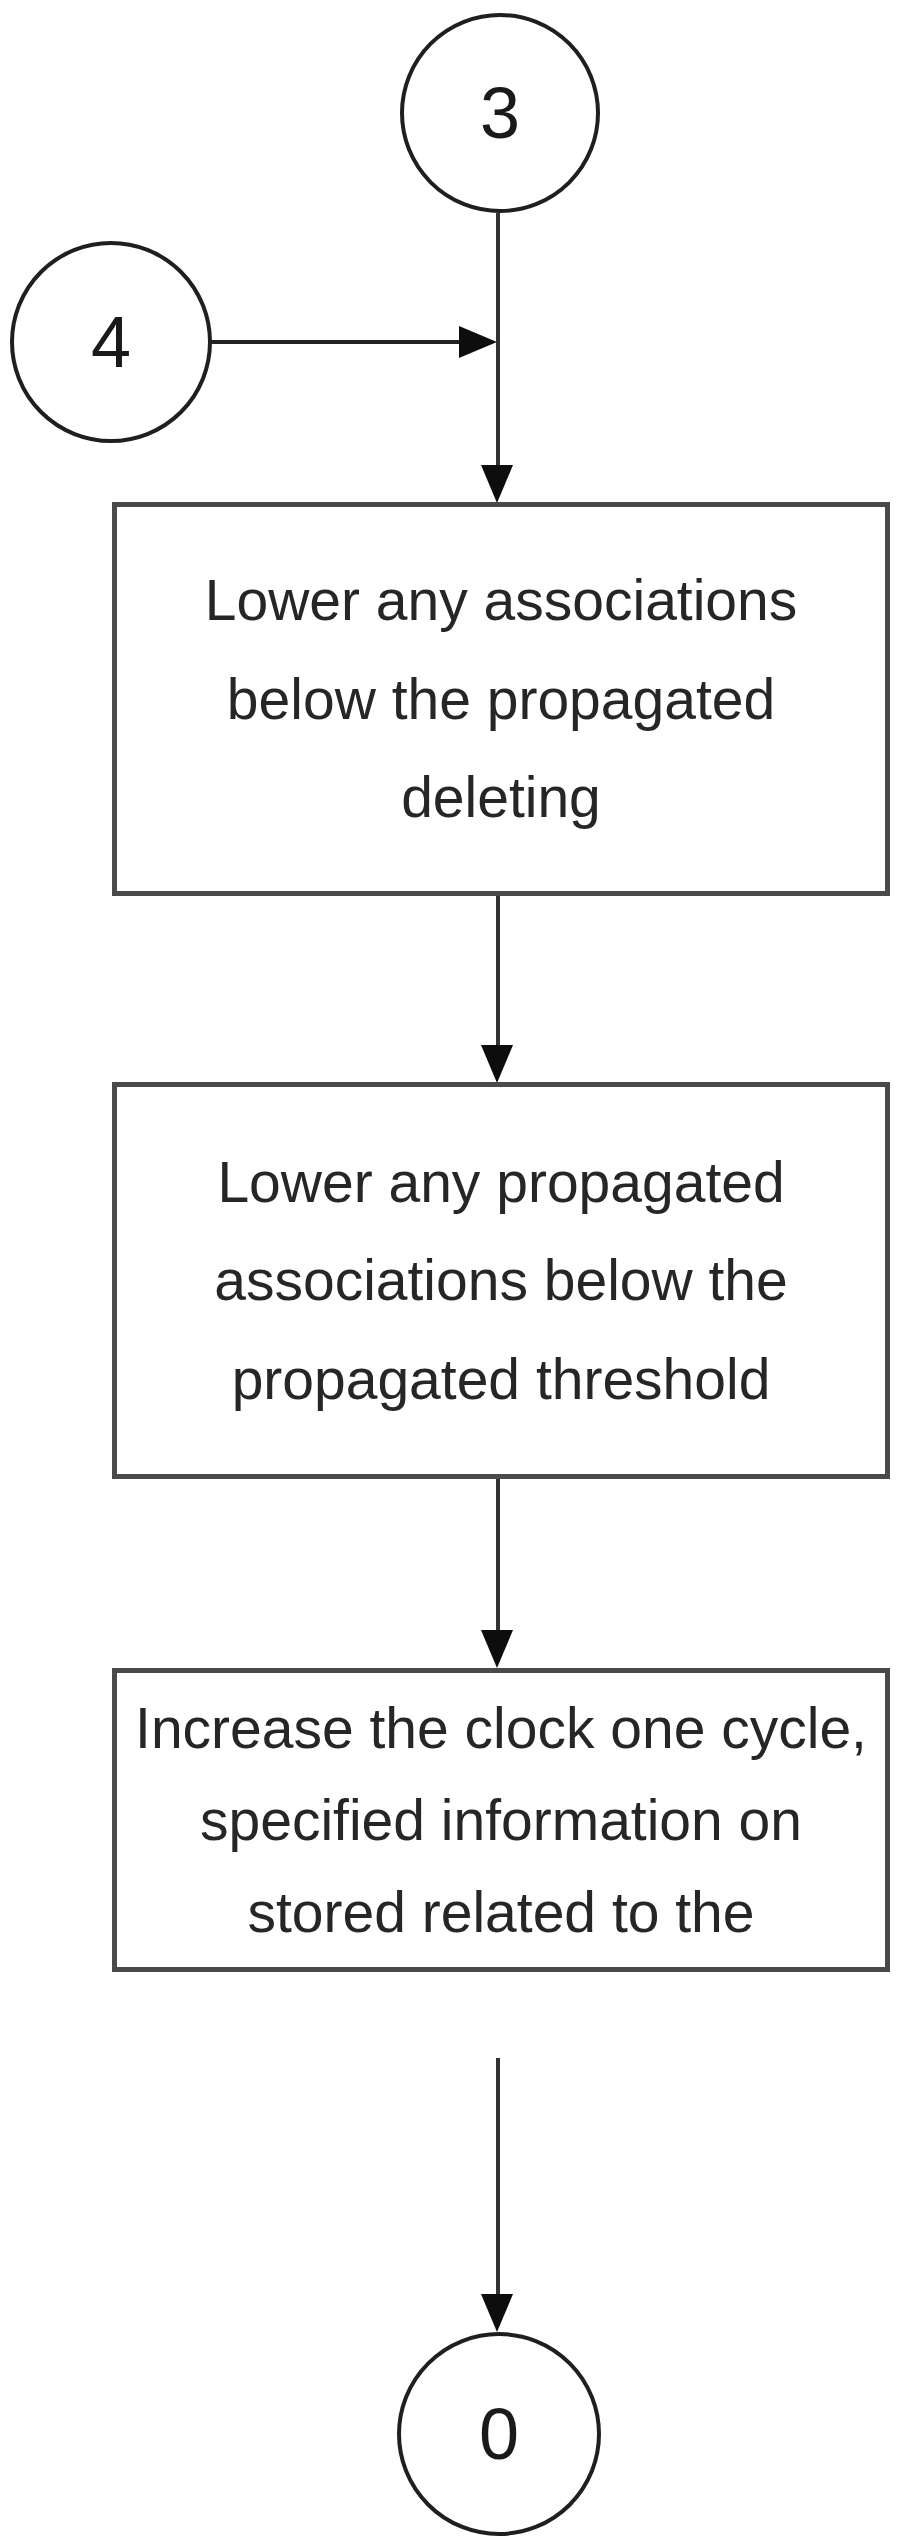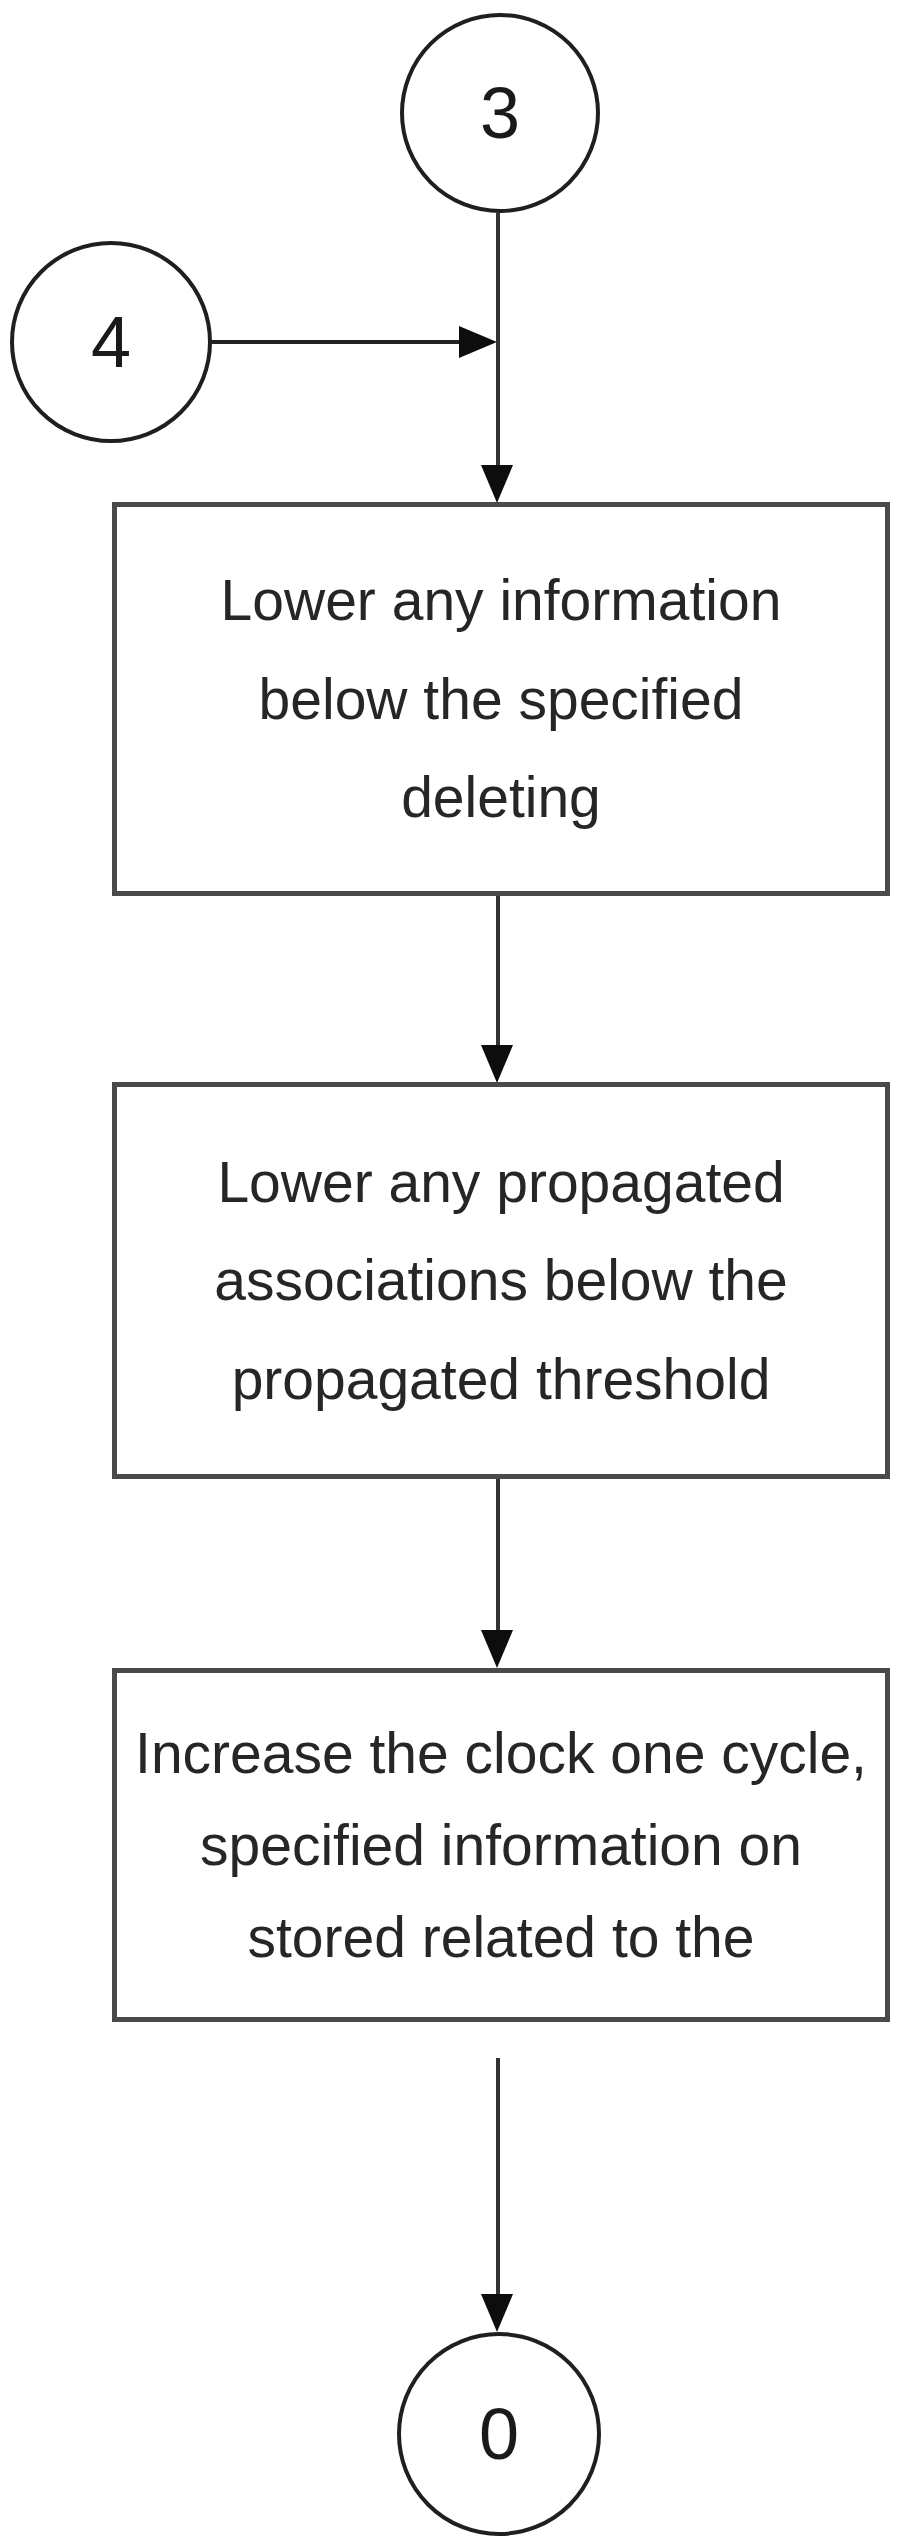--- a/index.html
+++ b/index.html
@@ -50,21 +50,21 @@
     text-align: center;
   }
   .box .line {
     font-size: 57px;
     line-height: 1.73;
     color: #262626;
     white-space: nowrap;
   }
   .box-1 { top: 502px;  height: 394px; }
   .box-2 { top: 1082px; height: 397px; text-align: right; }
-  .box-3 { top: 1668px; height: 354px; }
+  .box-3 { top: 1668px; height: 304px; }
   .box-3 .line { line-height: 1.62; }
 
   
   .vline {
     position: absolute;
     width: 4px;
     background: #333333;
   }
   .hline {
     position: absolute;
@@ -111,22 +111,22 @@
     <span class="num">4</span>
   </div>
 
   <div class="vline v-3-to-1"></div>
   <div class="arrow-down ah-1"></div>
 
   <div class="hline h-4-to-line"></div>
   <div class="arrow-right ah-side"></div>
 
   <div class="box box-1">
-    <div class="line">Lower any information</div>
-    <div class="line">below the specified</div>
+    <div class="line">Lower any associations</div>
+    <div class="line">below the propagated</div>
     <div class="line">deleting</div>
   </div>
 
   <div class="vline v-1-to-2"></div>
   <div class="arrow-down ah-2"></div>
 
   <div class="box box-2">
     <div class="line">Lower any propagated</div>
     <div class="line">associations below the</div>
     <div class="line">propagated threshold</div>

